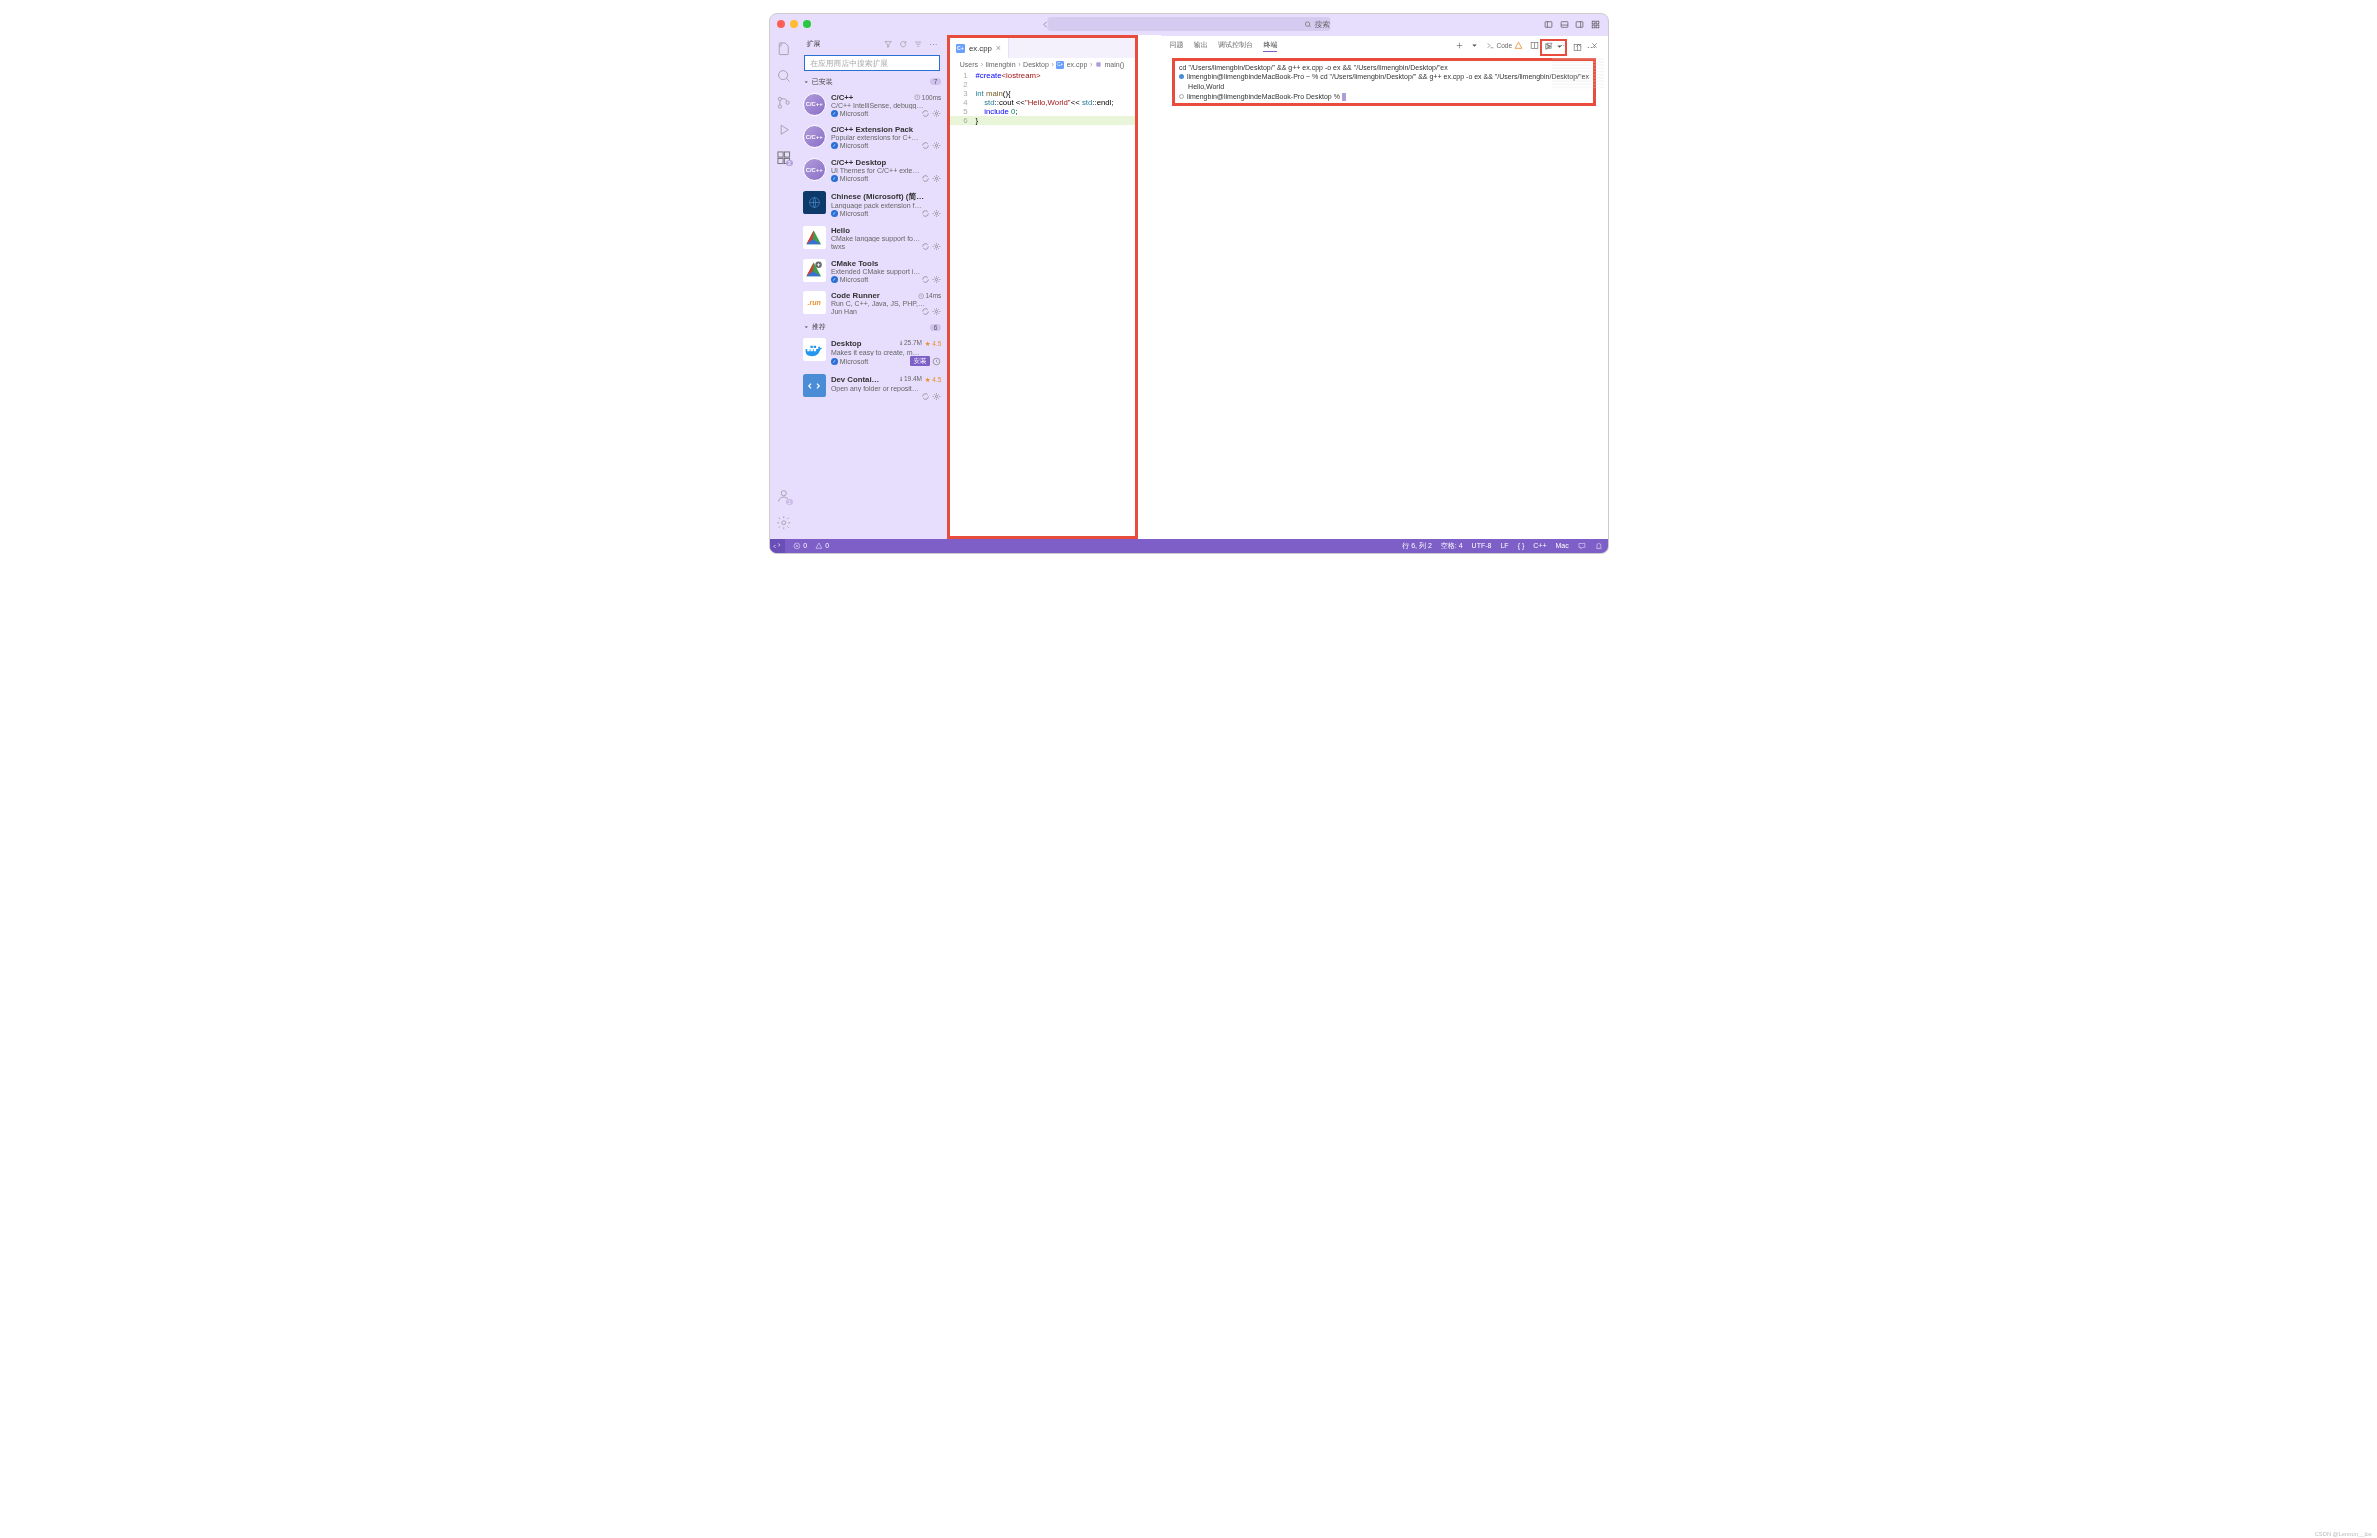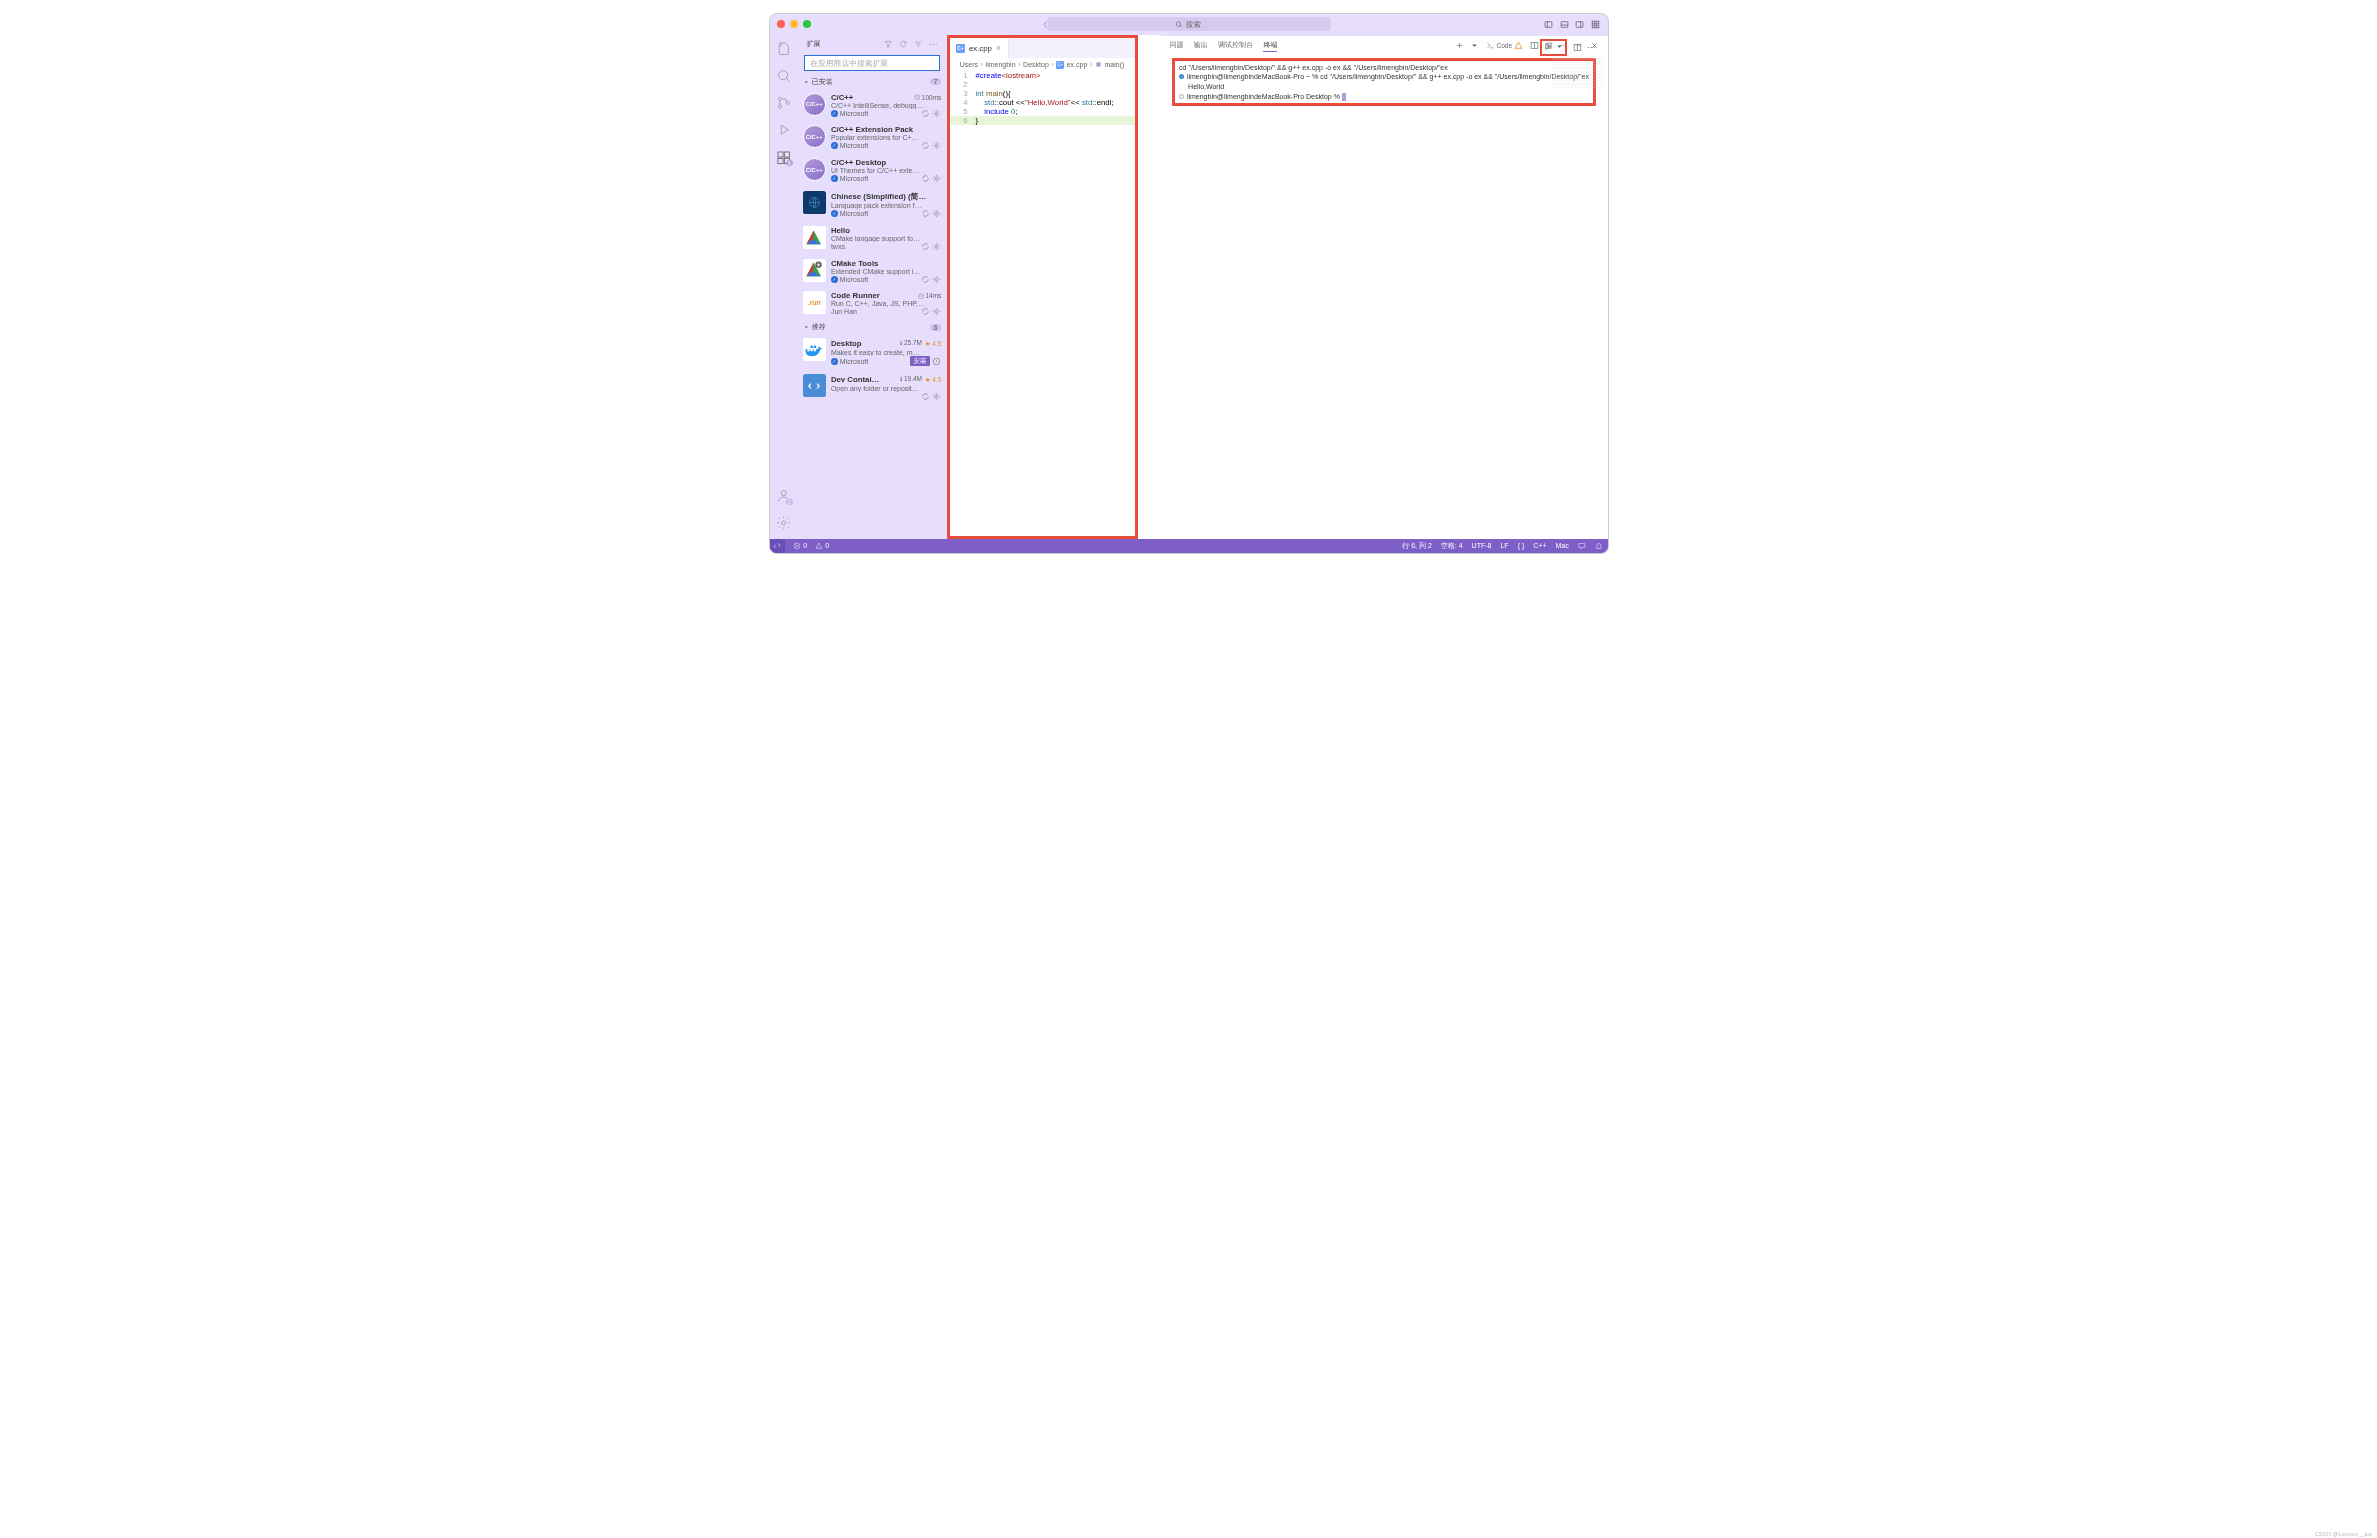--- a/index.html
+++ b/index.html
@@ -6,21 +6,21 @@
 body{background:#fff;display:flex;justify-content:center;align-items:flex-start;padding:13px}
 .window{width:840px;background:#e6defc;border-radius:7.8px;overflow:hidden;position:relative;border:0.6px solid #ccc}
 .titlebar{height:20.7px;display:flex;align-items:center;padding:0 7.8px;position:relative}
 .traffic{display:flex;gap:5.2px}
 .dot{width:7.8px;height:7.8px;border-radius:50%}
 .dot.red{background:#ff5f57}
 .dot.yellow{background:#febc2e}
 .dot.green{background:#28c840}
 .nav-arrows{position:absolute;left:271px;display:flex;gap:7.8px;color:#444}
 .nav-arrows svg{width:9px;height:9px;opacity:.6}
-.searchbar{position:absolute;left:50%;transform:translateX(-50%);width:283px;height:14px;background:#d5cbf1;border-radius:3.2px;display:flex;align-items:center;justify-content:center;font-size:7.8px;color:#666;gap:2.6px}
+.searchbar{position:absolute;left:50%;transform:translateX(-50%);width:283px;height:14px;background:#d5cbf1;border-radius:3.2px;display:flex;align-items:center;justify-content:flex-end;font-size:7.8px;color:#666;gap:2.6px}
 .title-actions{position:absolute;right:7.8px;display:flex;gap:6.5px;align-items:center}
 .title-actions svg{width:9px;height:9px;color:#333}
 .body{display:flex;height:504px;background:#fff}
 .activity{width:28px;background:#e6defc;display:flex;flex-direction:column;align-items:center;padding-top:6.5px;gap:11.6px}
 .activity .ico{width:15.5px;height:15.5px;color:#666;opacity:.5;cursor:pointer;position:relative}
 .activity .ico.active{opacity:.9}
 .activity .bottom{margin-top:auto;margin-bottom:7.8px;display:flex;flex-direction:column;gap:11.6px;align-items:center}
 .ico-badge{position:absolute;bottom:-1.3px;right:-1.3px;background:#b19cd9;color:#fff;font-size:5.2px;border-radius:3.9px;padding:0 1.9px}
 .sidebar{width:149px;background:#e6defc;display:flex;flex-direction:column;font-size:7.8px;color:#333;overflow:hidden}
 .sidebar-hdr{height:19.4px;display:flex;align-items:center;padding:0 9px;font-size:7px;color:#444}
@@ -269,21 +269,21 @@
   </div>
           <div class="ext">
     <div class="ext-icon ic-chinese">
               <svg width="13" viewBox="0 0 24 24" fill="none" stroke="#5fa3e0" stroke-width="1">
                 <circle cx="12" cy="12" r="9"></circle>
                 <path d="M3 12h18M12 3c3 3 3 15 0 18M12 3c-3 3-3 15 0 18"></path>
               </svg>
             </div>
     <div class="ext-body">
       <div class="ext-row">
-                <span class="ext-name">Chinese (Simplified) (简…</span>
+                <span class="ext-name">Chinese (Microsoft) (简…</span>
               </div>
       <div class="ext-desc">Language pack extension f…</div>
       <div class="ext-row">
                 <span class="ext-pub"><span class="verified">✓</span>Microsoft</span>
                 <span class="ext-act">
                   <svg viewBox="0 0 16 16" stroke="currentColor" fill="none">
                     <path d="M3 8a5 5 0 0 1 9-3M13 8a5 5 0 0 1-9 3"></path>
                   </svg>
                   <svg viewBox="0 0 16 16" stroke="currentColor" fill="none">
                     <circle cx="8" cy="8" r="2"></circle>

